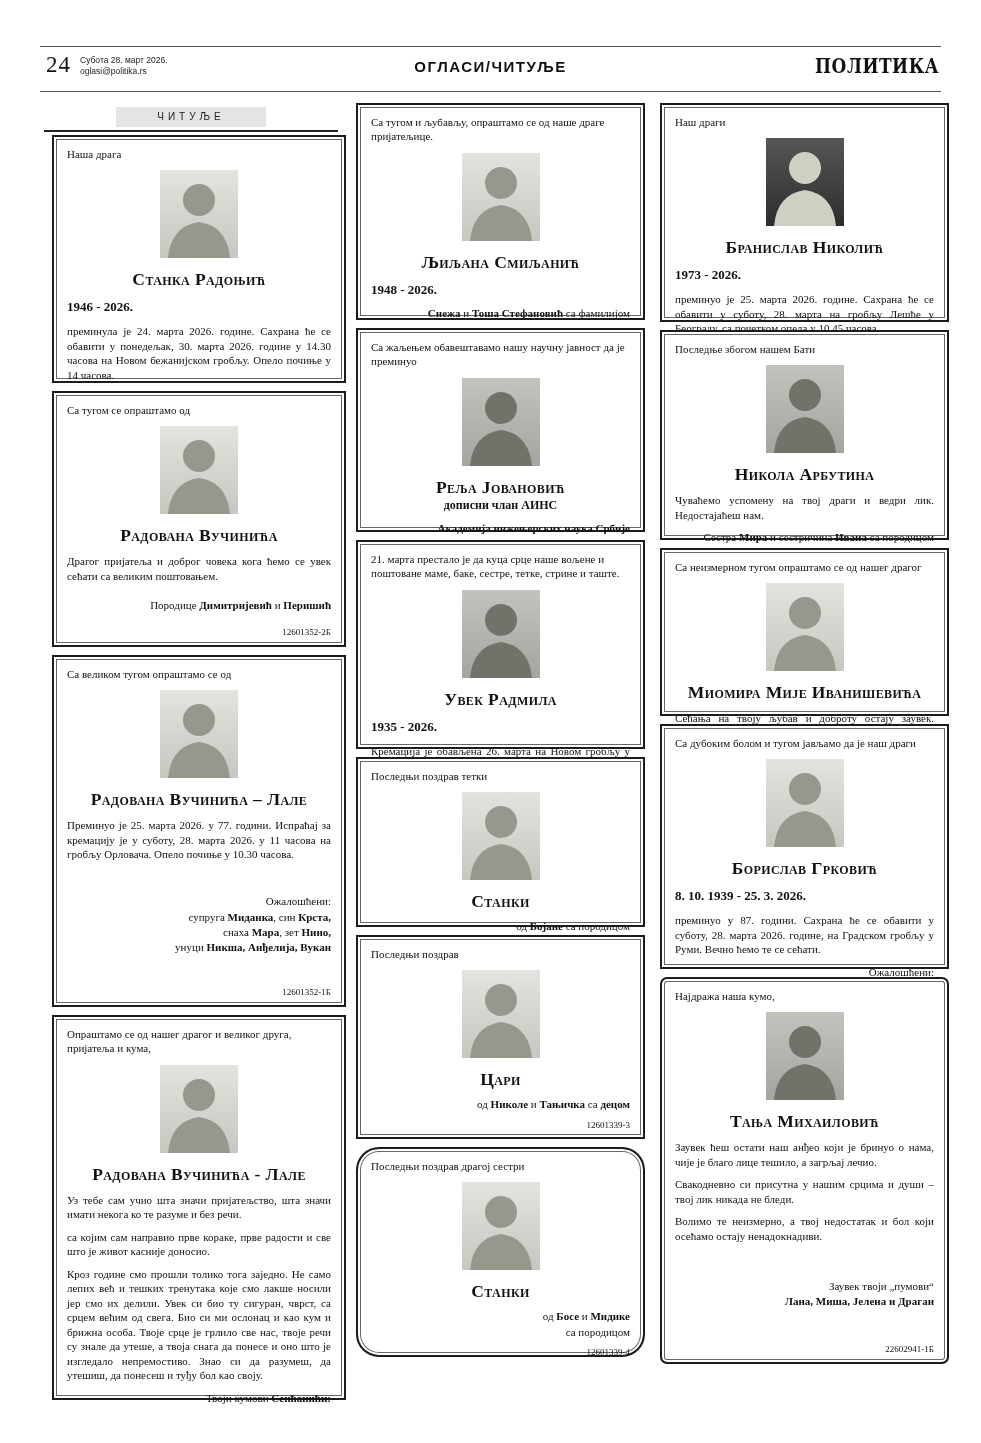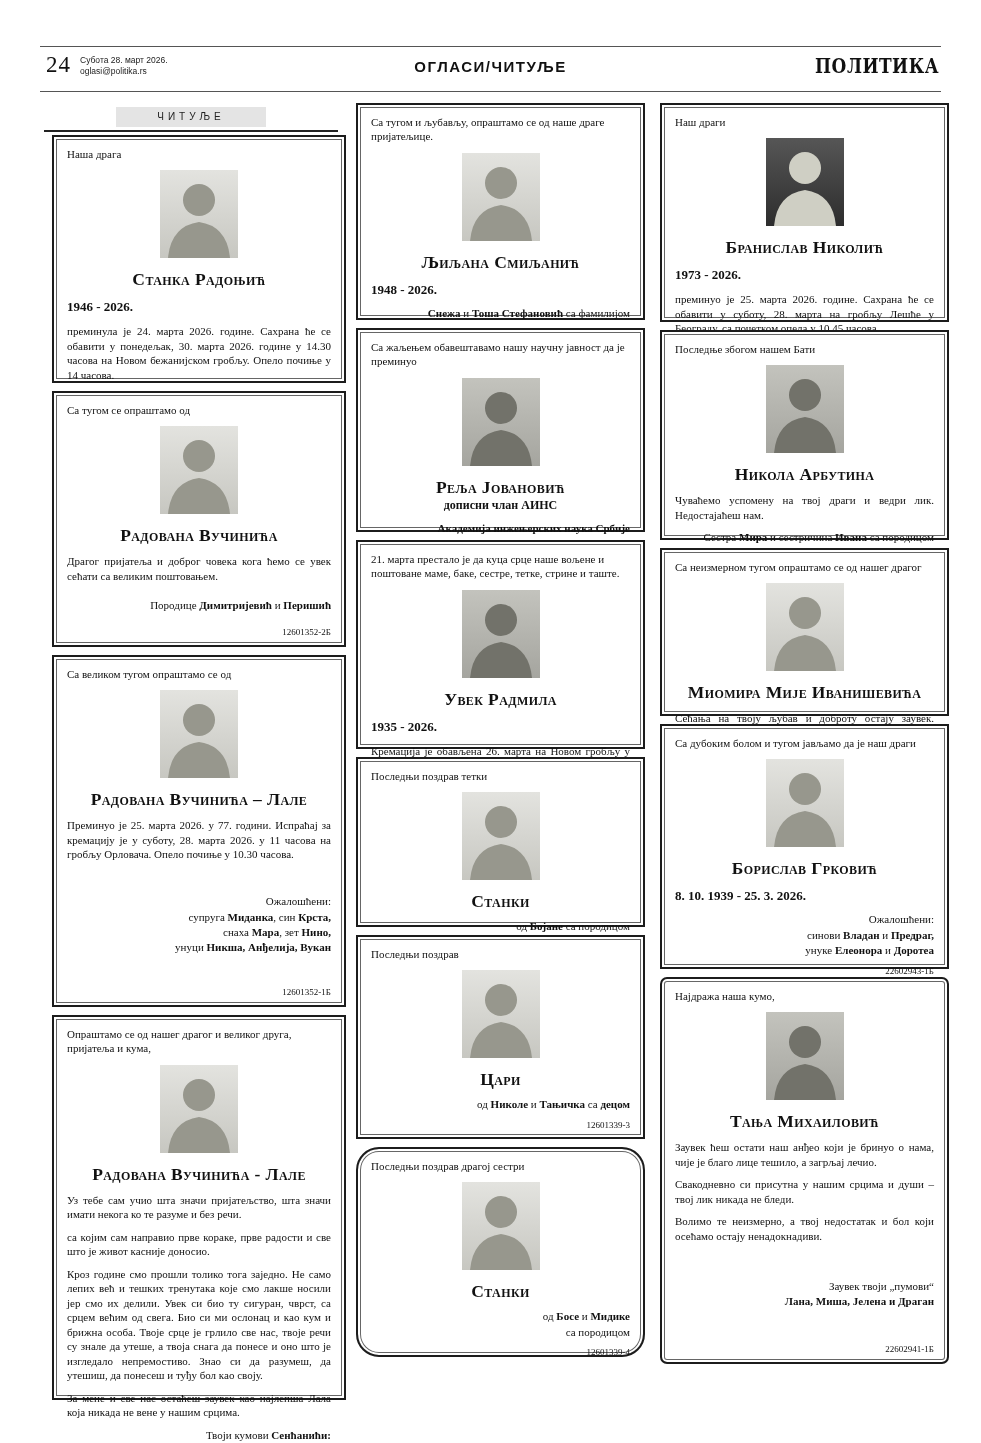--- a/index.html
+++ b/index.html
@@ -123,21 +123,20 @@
         <div class="intro">Опраштамо се од нашег драгог и великог друга, пријатеља и кума,</div>
         <div class="photo-wrap"><div class="photo tone-light" title="portrait-elderly-man-glasses"><svg viewBox="0 0 78 88" xmlns="http://www.w3.org/2000/svg">
               <circle cx="39" cy="30" r="16" fill="currentColor"></circle>
               <path d="M8,88 Q11,56 39,52 Q67,56 70,88 Z" fill="currentColor"></path>
             </svg></div></div>
         <div class="name">Радована Вучинића - Лале</div>
         <div class="obody">
           <p>Уз тебе сам учио шта значи пријатељство, шта значи имати некога ко те разуме и без речи.</p>
           <p>са којим сам направио прве кораке, прве радости и све што је живот касније доносио.</p>
           <p>Кроз године смо прошли толико тога заједно. Не само лепих већ и тешких тренутака које смо лакше носили јер смо их делили. Увек си био ту сигуран, чврст, са срцем већим од свега. Био си ми ослонац и као кум и брижна особа. Твоје срце је грлило све нас, твоје речи су знале да утеше, а твоја снага да понесе и оно што је изгледало непремостиво. Знао си да разумеш, да утешиш, да понесеш и туђу бол као своју.</p>
-          <p>За мене и све нас остаћеш заувек као најлепша Лала која никада не вене у нашим  срцима.</p>
         </div>
         <div class="sig">
           <div class="sig-line"><span>Твоји кумови </span><b>Сенћанићи:</b></div>
         </div>
       </article>
     </div>
   <div class="col" id="col-1" style="left: 348px; top: 103px; width: 289px;">
       <article class="obit" style="height: 217px;">
         <div class="intro">Са тугом и љубављу, опраштамо се од наше драге пријатељице.</div>
         <div class="photo-wrap"><div class="photo tone-light" title="portrait-elderly-woman-smiling"><svg viewBox="0 0 78 88" xmlns="http://www.w3.org/2000/svg">
@@ -269,20 +268,23 @@
         <div class="ref">22602942-1Б</div>
       </article>
       <article class="obit" style="height: 245px;">
         <div class="intro">Са дубоким болом и тугом јављамо да је наш драги</div>
         <div class="photo-wrap"><div class="photo tone-light" title="portrait-elderly-man"><svg viewBox="0 0 78 88" xmlns="http://www.w3.org/2000/svg">
               <circle cx="39" cy="30" r="16" fill="currentColor"></circle>
               <path d="M8,88 Q11,56 39,52 Q67,56 70,88 Z" fill="currentColor"></path>
             </svg></div></div>
         <div class="name">Борислав Грковић</div>
         <div class="dates">8. 10. 1939 - 25. 3. 2026.</div>
+        <div class="obody">
+          <p>преминуо у 87. години. Сахрана ће се обавити у суботу, 28. марта 2026. године, на Градском гробљу у Руми. Вечно ћемо те се сећати.</p>
+        </div>
         <div class="sig">
           <div class="sig-line"><span>Ожалошћени:</span></div>
           <div class="sig-line"><span>синови </span><b>Владан</b><span> и </span><b>Предраг,</b></div>
           <div class="sig-line"><span>унуке </span><b>Елеонора</b><span> и </span><b>Доротеа</b></div>
         </div>
         <div class="ref">22602943-1Б</div>
       </article>
       <article class="obit" style="height: 387px; border-radius: 7px;">
         <div class="intro">Најдража наша кумо,</div>
         <div class="photo-wrap"><div class="photo tone-mid" title="portrait-woman-long-dark-hair"><svg viewBox="0 0 78 88" xmlns="http://www.w3.org/2000/svg">

